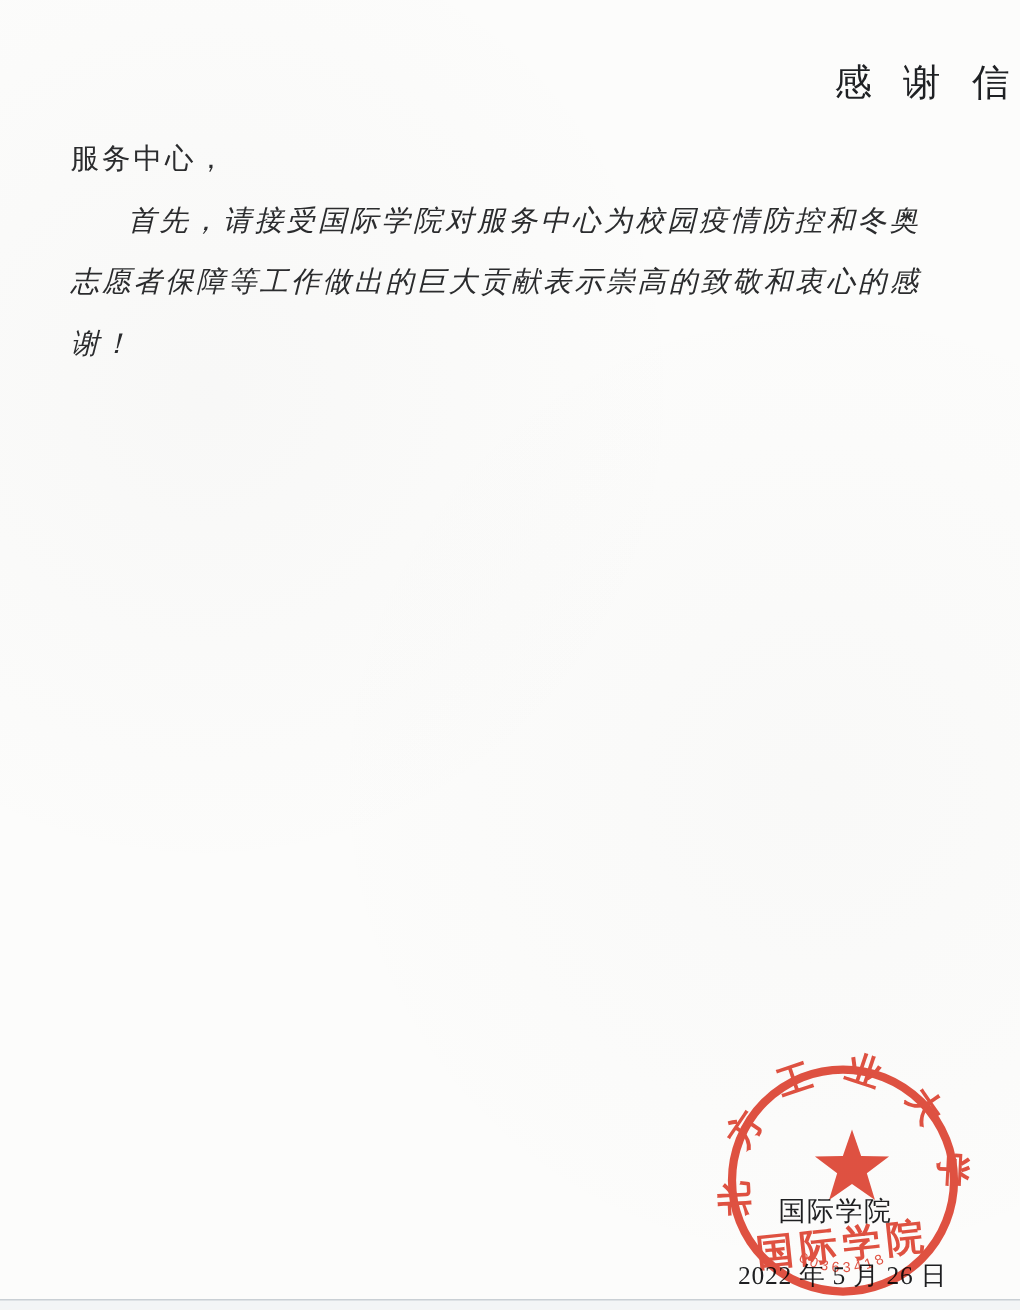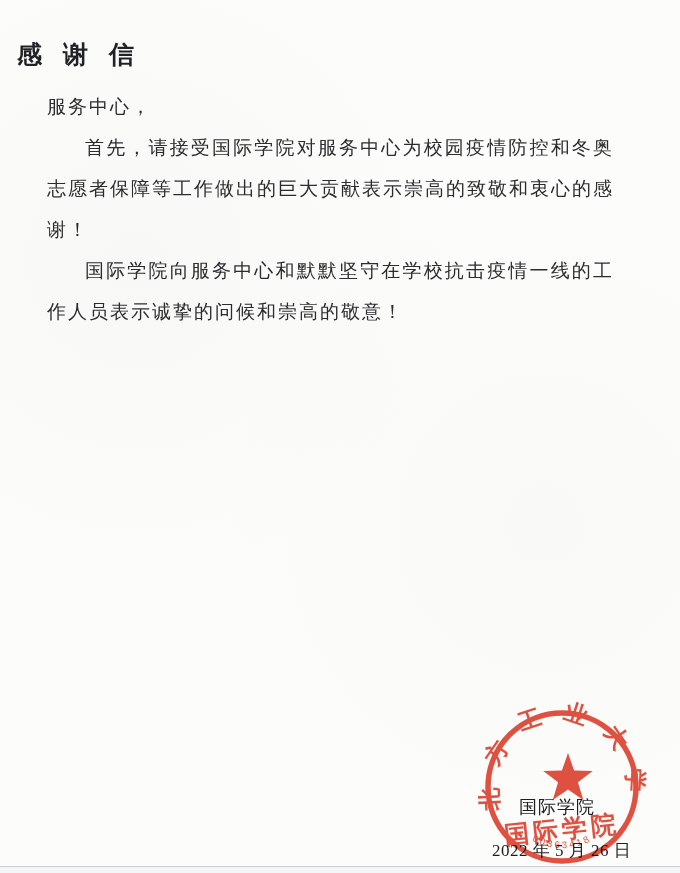--- a/index.html
+++ b/index.html
@@ -14,39 +14,39 @@
     background:
       radial-gradient(circle at 20% 30%, rgba(120,120,120,0.03), transparent 40%),
       radial-gradient(circle at 80% 60%, rgba(120,120,120,0.025), transparent 45%),
       #fcfcfb;
     overflow:hidden;
   }
   .title{
     position:absolute;
     top:38px;left:0;right:0;
     margin:0;
-    text-align:left;
+    text-align:right;
     font-family:"Liberation Sans","DejaVu Sans",sans-serif;
-    font-weight:bold;
+    font-weight:normal;
     font-size:25px;
     letter-spacing:7px;
     color:#1f2124;
     padding-left:17px;
   }
   .body-text{
     position:absolute;
     top:86px;left:47px;right:66px;
     font-size:19px;
     line-height:41px;
     letter-spacing:2px;
     color:#2b2c2e;
     text-align:justify;
   }
   .body-text p{margin:0;}
-  .body-text p.para{text-indent:2em;}
+  .body-text p.para{text-indent:2em;font-style:italic;}
   .signature{
     position:absolute;
     left:519px;top:795px;
     font-size:18px;
     letter-spacing:1px;
     color:#1e1f21;
     z-index:2;
   }
   .letter-date{
     position:absolute;
@@ -75,21 +75,20 @@
 </head>
 <body>
 
 <div class="page">
 
   <h1 class="title">感 谢 信</h1>
 
   <div class="body-text">
     <p class="salutation">服务中心，</p>
     <p class="para">首先，请接受国际学院对服务中心为校园疫情防控和冬奥志愿者保障等工作做出的巨大贡献表示崇高的致敬和衷心的感谢！</p>
-    <p class="para">国际学院向服务中心和默默坚守在学校抗击疫情一线的工作人员表示诚挚的问候和崇高的敬意！</p>
   </div>
 
   <div class="signature">国际学院</div>
 
   <div class="letter-date">2022 年 5 月 26 日</div>
 
   <svg class="seal" viewBox="470 693 195 180" xmlns="http://www.w3.org/2000/svg">
     <g fill="#de3a28" stroke="none">
 
       <circle cx="562" cy="787" r="74" fill="none" stroke="#de3a28" stroke-width="5.5"></circle>

